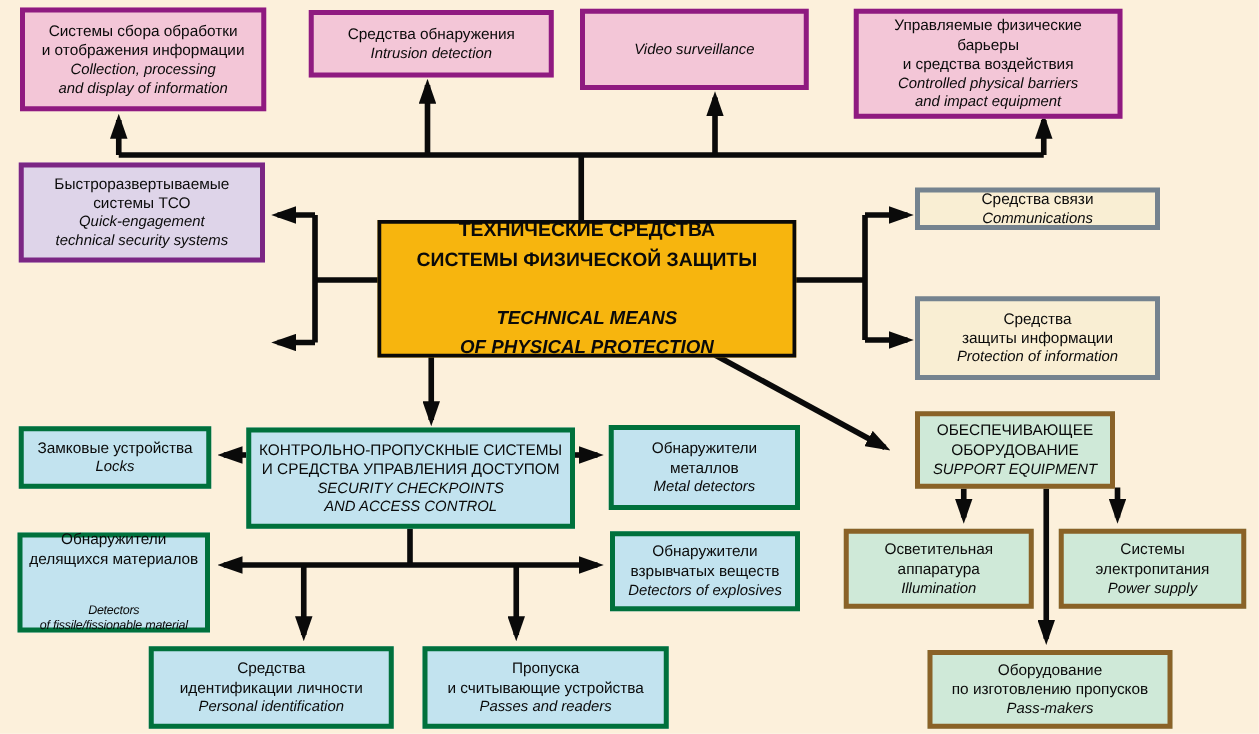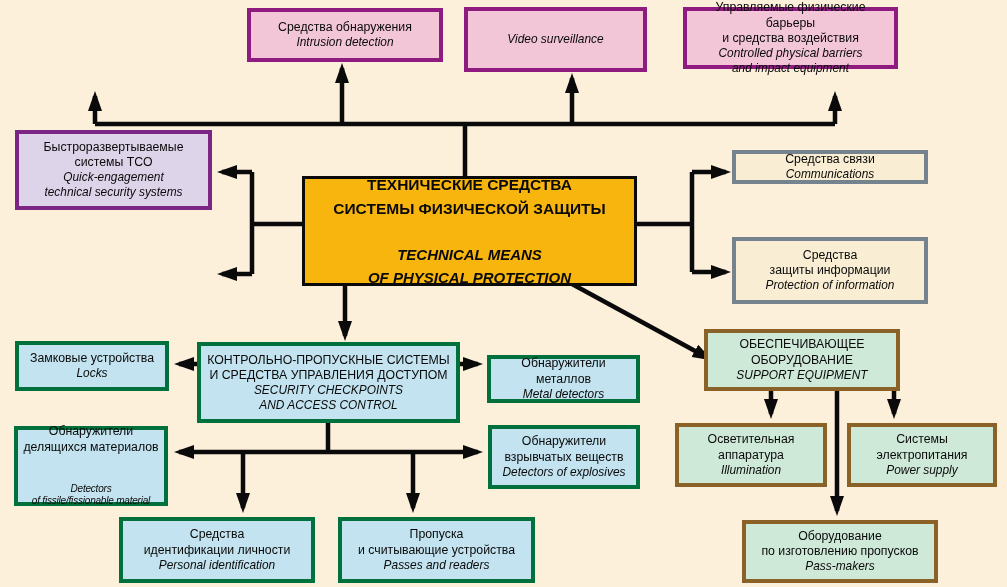--- a/index.html
+++ b/index.html
@@ -72,28 +72,34 @@
       <line x1="413" y1="452" x2="413" y2="508" marker-end="url(#arw)"></line>
     </g>
 
     <g>
       <line x1="771" y1="390" x2="771" y2="414" marker-end="url(#arw)"></line>
       <line x1="894" y1="390" x2="894" y2="414" marker-end="url(#arw)"></line>
       <line x1="837" y1="390" x2="837" y2="511" marker-end="url(#arw)"></line>
     </g>
   </svg>
 
+  <div class="box pink" style="left:16px;top:6px;width:197px;height:83px">
+    <div class="ru">Системы сбора обработки
+и отображения информации</div>
+    <div class="en">Collection, processing
+and display of information</div>
+  </div>
   <div class="box pink" style="left:247px;top:8px;width:196px;height:54px">
     <div class="ru">Средства обнаружения</div>
     <div class="en">Intrusion detection</div>
   </div>
   <div class="box pink" style="left:464px;top:7px;width:183px;height:65px">
     <div class="en">Video surveillance</div>
   </div>
-  <div class="box pink" style="left:683px;top:7px;width:215px;height:62px">
+  <div class="box pink" style="left:683px;top:7px;width:215px;height:88px">
     <div class="ru">Управляемые физические барьеры
 и средства воздействия</div>
     <div class="en">Controlled physical barriers
 and impact equipment</div>
   </div>
 
   <div class="box lav" style="left:15px;top:130px;width:197px;height:80px">
     <div class="ru">Быстроразвертываемые
 системы ТСО</div>
     <div class="en">Quick-engagement
@@ -120,26 +126,26 @@
   <div class="box blue" style="left:15px;top:341px;width:154px;height:50px">
     <div class="ru">Замковые устройства</div>
     <div class="en">Locks</div>
   </div>
   <div class="box blue" style="left:197px;top:342px;width:263px;height:81px">
     <div class="ru">КОНТРОЛЬНО-ПРОПУСКНЫЕ СИСТЕМЫ
 И СРЕДСТВА УПРАВЛЕНИЯ ДОСТУПОМ</div>
     <div class="en">SECURITY CHECKPOINTS
 AND ACCESS CONTROL</div>
   </div>
-  <div class="box blue" style="left:487px;top:355px;width:153px;height:48px">
+  <div class="box blue" style="left:487px;top:340px;width:153px;height:68px">
     <div class="ru">Обнаружители металлов</div>
     <div class="en">Metal detectors</div>
   </div>
 
-  <div class="box green" style="left:704px;top:329px;width:196px;height:62px">
+  <div class="box green" style="left:732px;top:329px;width:160px;height:62px">
     <div class="ru">ОБЕСПЕЧИВАЮЩЕЕ
 ОБОРУДОВАНИЕ</div>
     <div class="en">SUPPORT EQUIPMENT</div>
   </div>
 
   <div class="box blue fissile" style="left:14px;top:426px;width:154px;height:80px">
     <div class="ru">Обнаружители
 делящихся материалов</div>
     <div class="en">Detectors
 of fissile/fissionable material</div>

